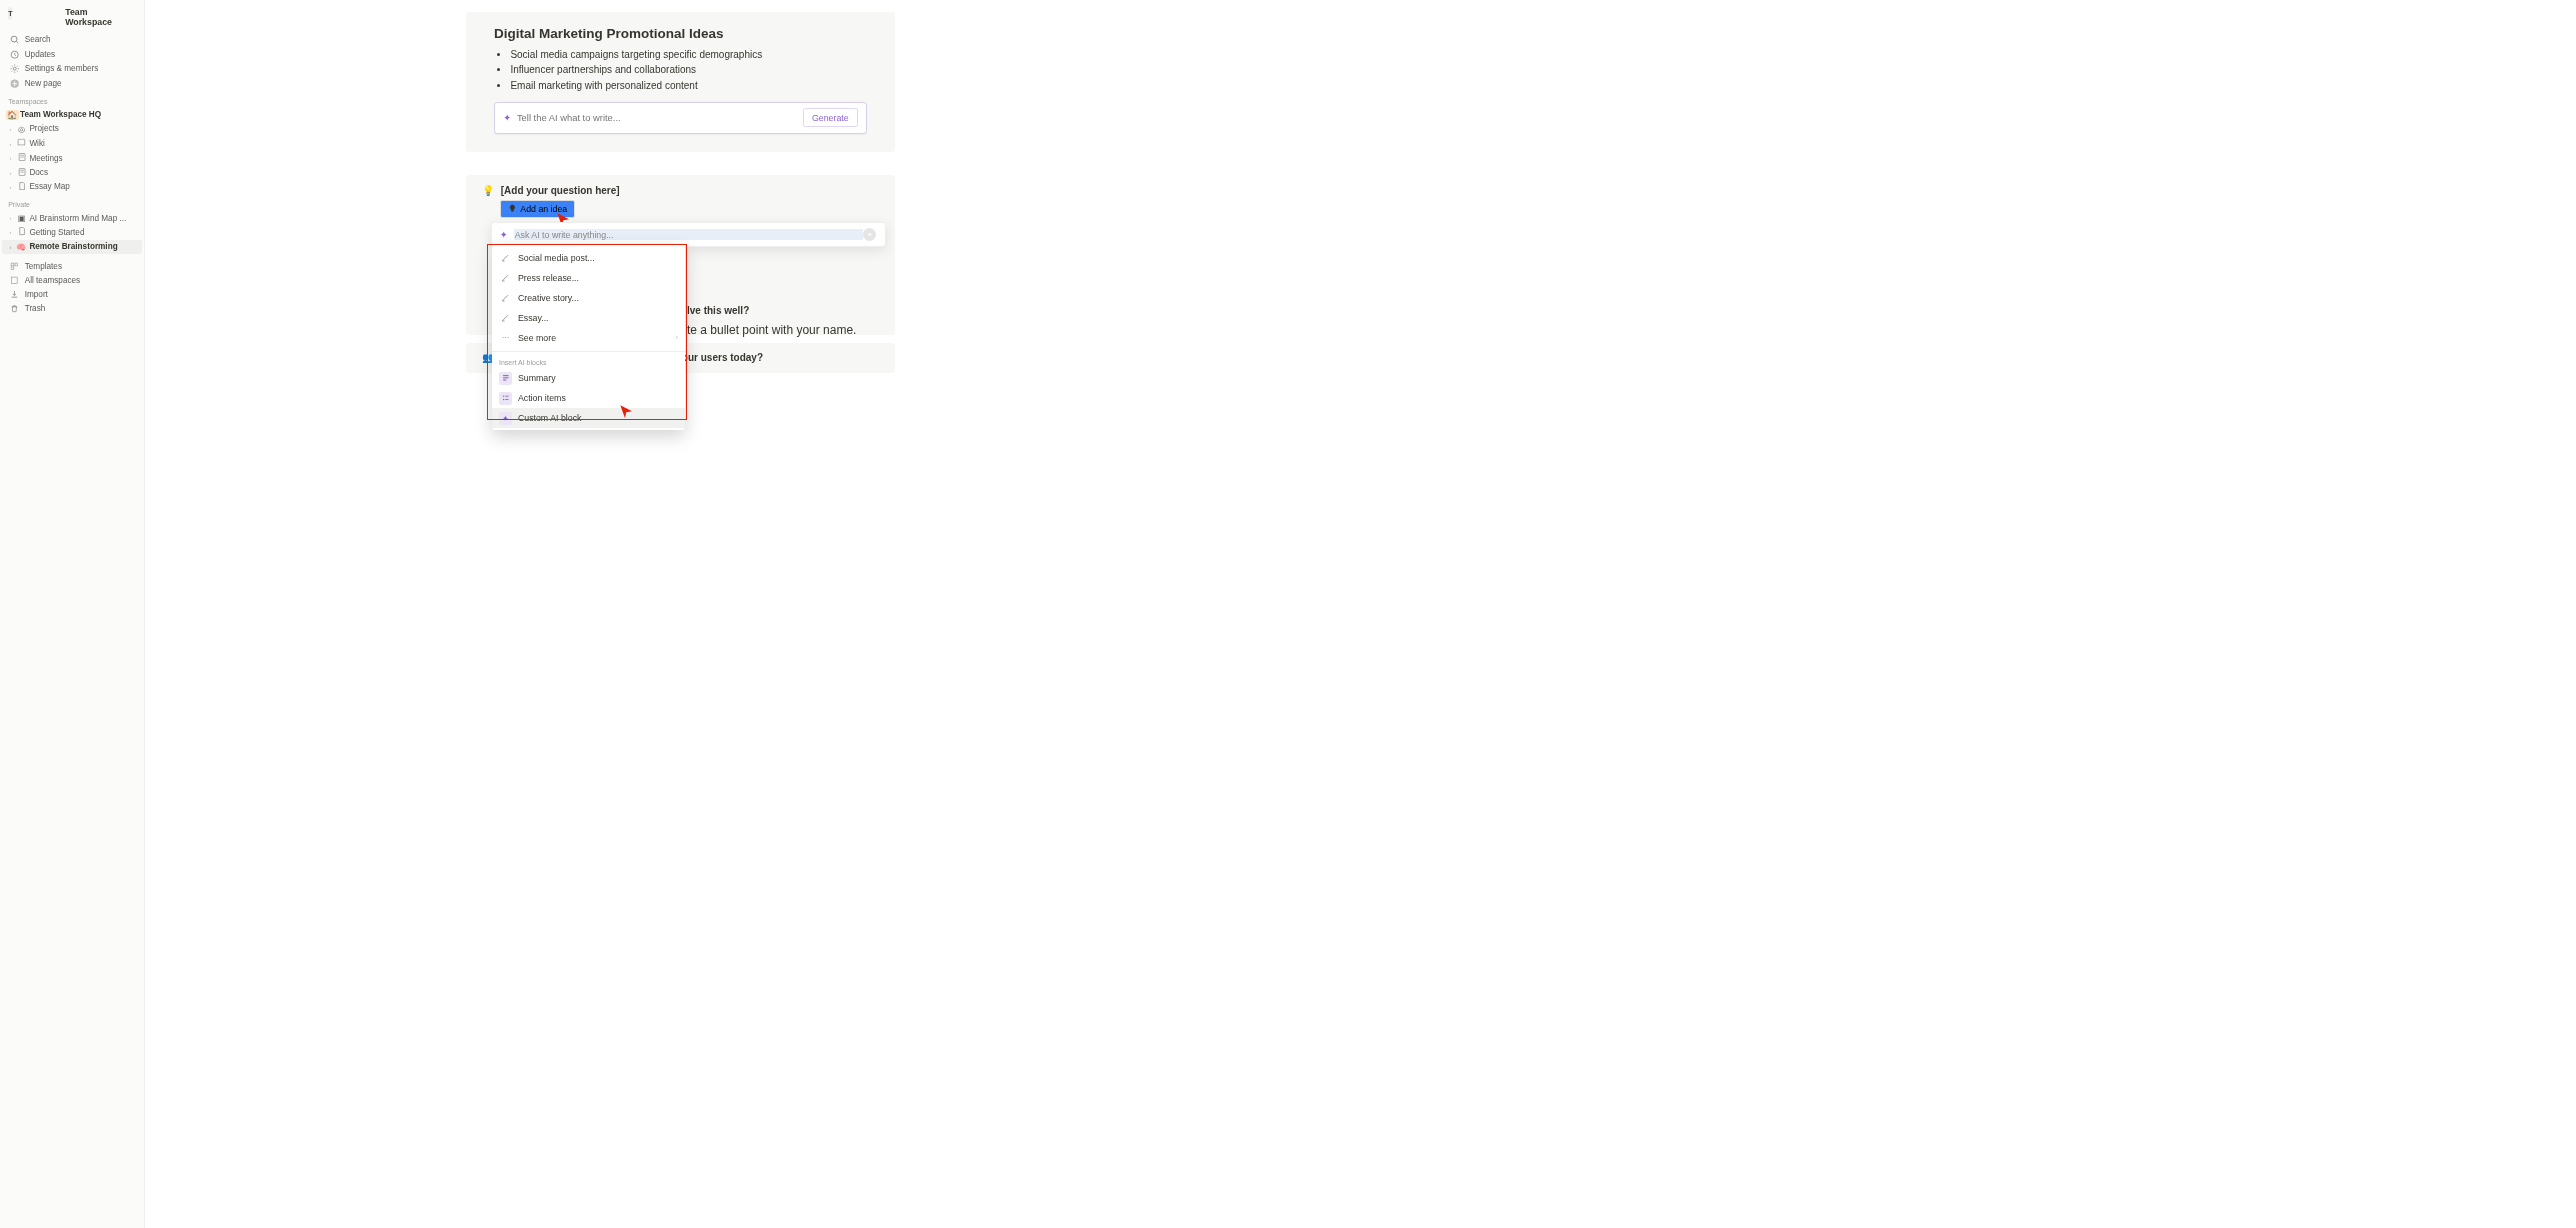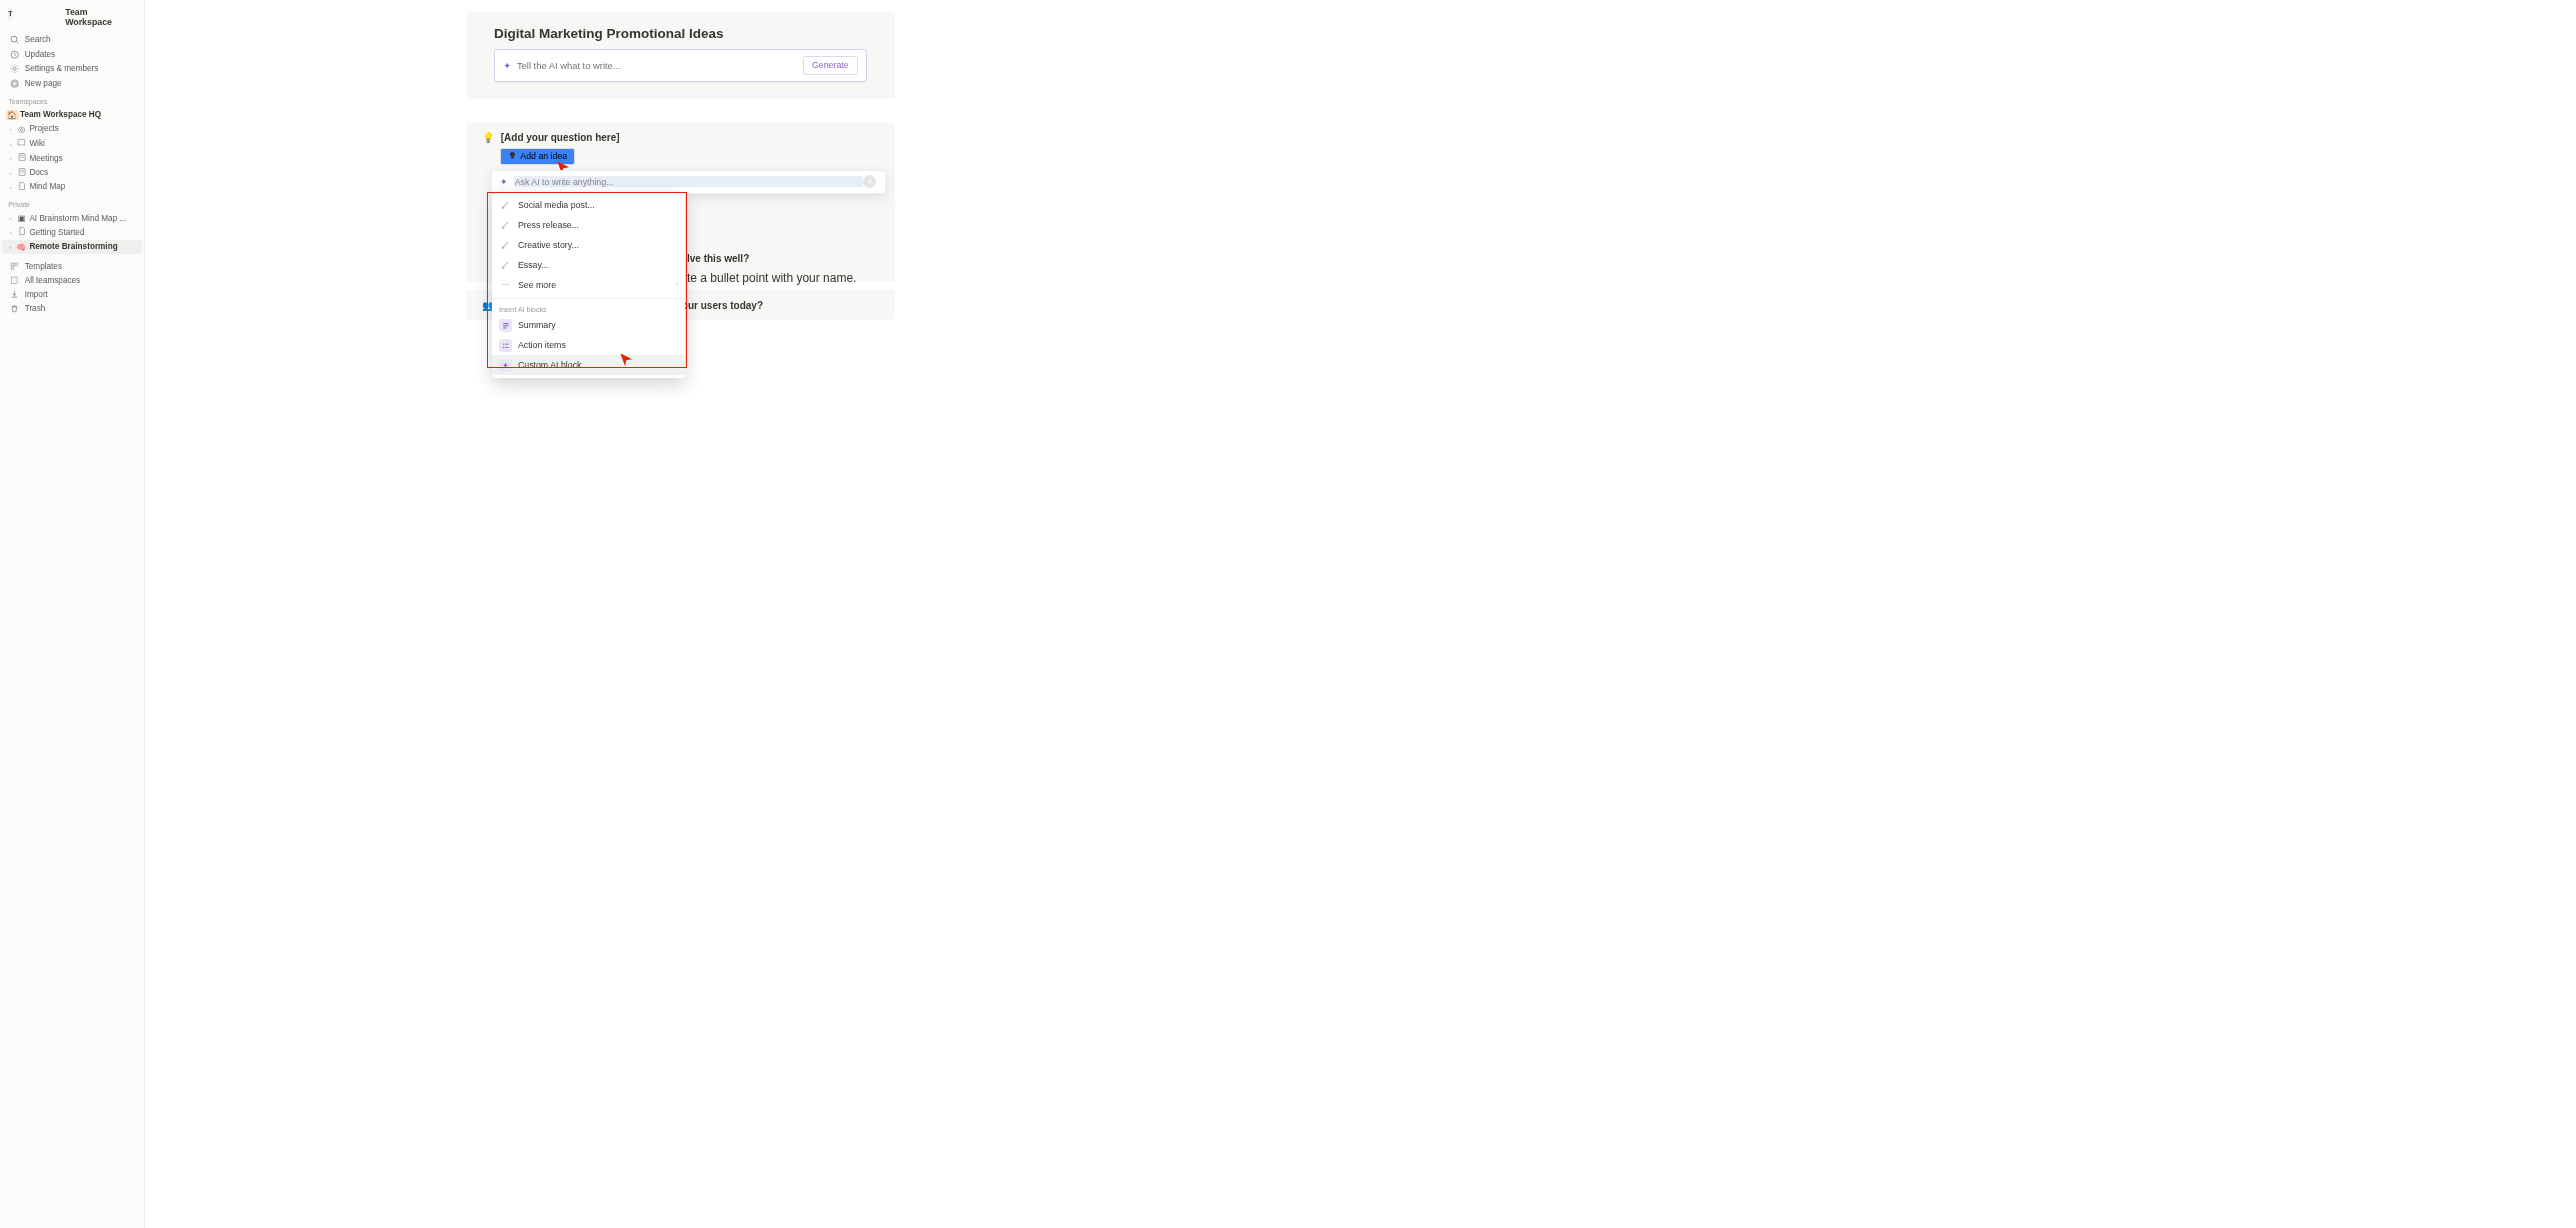--- a/index.html
+++ b/index.html
@@ -286,21 +286,21 @@
     </span>
     <span>Docs</span>
   </div>
   <div class="tree-item">
     <span class="tree-caret">›</span>
     <span class="tree-icon">
       <svg width="8.2" height="8.2" viewBox="0 0 14 14">
           <path d="M3 1h6l2 2v10H3z" stroke="#888" stroke-width="1.2" fill="none"></path>
         </svg>
     </span>
-    <span>Mind Map</span>
+    <span>Essay Map</span>
   </div>
 
   <div class="section-label">Private</div>
 
   <div class="tree-item">
     <span class="tree-caret">›</span>
     <span class="tree-icon">▣</span>
     <span>AI Brainstorm Mind Map ...</span>
   </div>
   <div class="tree-item">
@@ -356,20 +356,25 @@
       <span class="side-label">Trash</span>
     </div>
   </div>
 </div>
 
 <div class="main">
   <div class="content-col">
 
     <div class="block">
       <div class="block-title">Digital Marketing Promotional Ideas</div>
+      <ul class="bullets">
+        <li>Social media campaigns targeting specific demographics</li>
+        <li>Influencer partnerships and collaborations</li>
+        <li>Email marketing with personalized content</li>
+      </ul>
       <div class="ai-input-box">
         <span class="ai-sparkle">✦</span>
         <input type="text" placeholder="Tell the AI what to write..." style="">
         <button class="generate-btn">Generate</button>
       </div>
     </div>
 
     <div class="question-block">
       <div class="q-row">
         <span class="q-emoji">💡</span>

